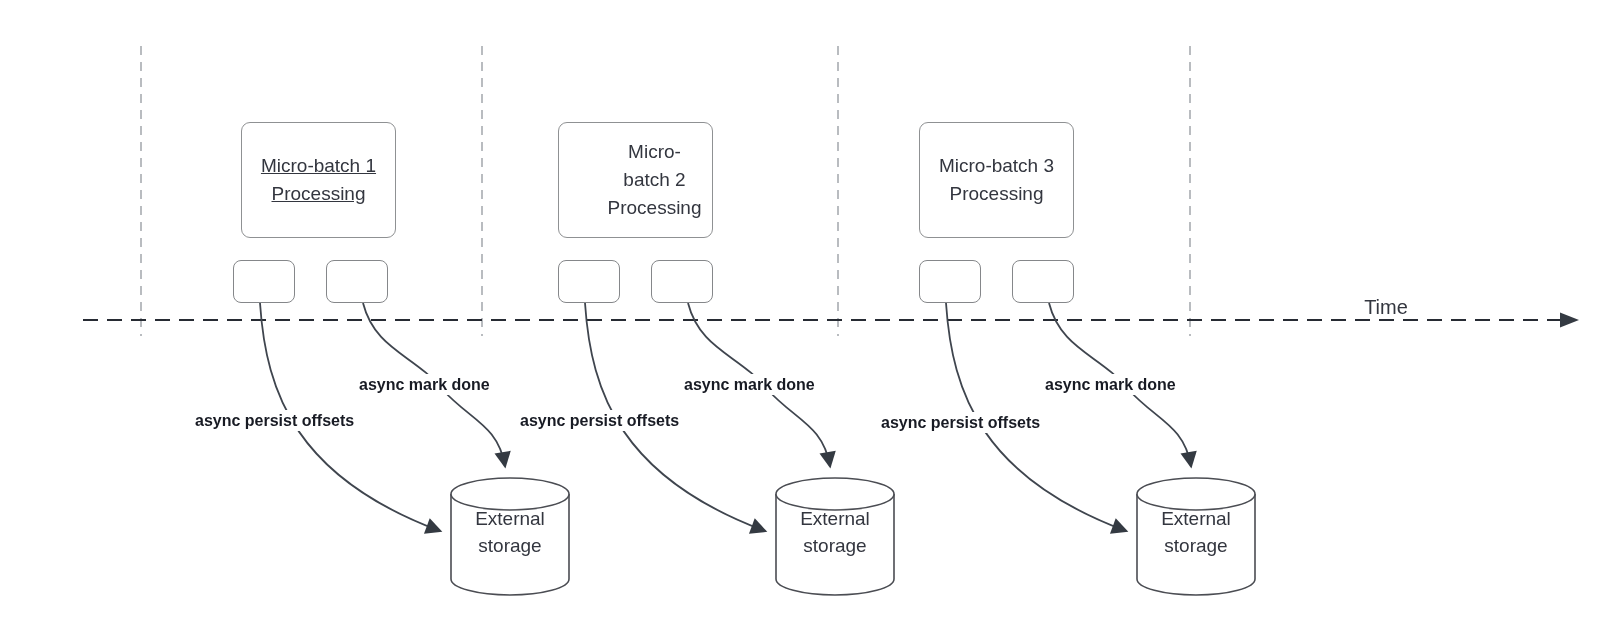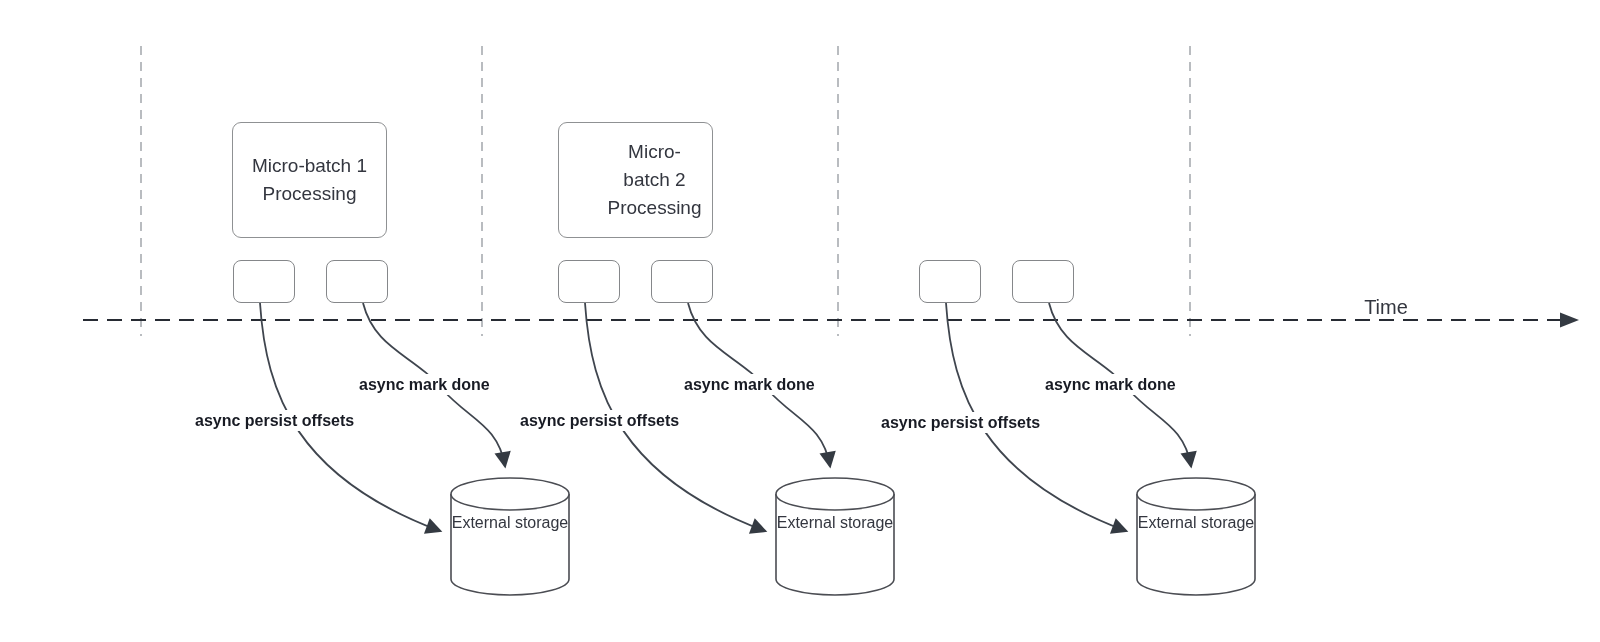--- a/index.html
+++ b/index.html
@@ -31,21 +31,21 @@
   .arrow-label {
     font-size: 16px; font-weight: bold; color: #181b24;
     text-align: left; line-height: 21px;
     background: #ffffff;
     white-space: nowrap;
     padding: 0 2px;
   }
   .storage-label {
     width: 124px;
     text-align: center;
-    font-size: 16px; line-height: 36px; color: #33363f;
+    font-size: 19px; line-height: 27px; color: #33363f;
   }
   .time-label {
     width: 140px; text-align: center;
     font-size: 20px; color: #33363f;
   }
 </style>
 </head>
 <body>
 
 <div id="canvas">
@@ -82,38 +82,41 @@
     </g>
 
     <g transform="translate(686,0)">
       <path d="M260,303 C266,395 298,478 440,531" fill="none" stroke="#3f454e" stroke-width="1.8" marker-end="url(#arrowhead)"></path>
       <path d="M363,303 C375,350 415,355 443,390 C470,420 498,425 505,466" fill="none" stroke="#3f454e" stroke-width="1.8" marker-end="url(#arrowhead)"></path>
       <path d="M451,494 L451,579 A59,16 0 0 0 569,579 L569,494" fill="#ffffff" stroke="#4b4d53" stroke-width="1.6"></path>
       <ellipse cx="510" cy="494" rx="59" ry="16" fill="#ffffff" stroke="#4b4d53" stroke-width="1.6"></ellipse>
     </g>
   </svg>
 
-  <div class="abs process-box" style="left:232px; top:122px;">
+  <div class="abs process-box" style="left:241px; top:122px;text-decoration:underline;">
     <span>Micro-batch 1 Processing</span>
   </div>
   <div class="abs task-box" style="left:233px; top:260px;"></div>
   <div class="abs task-box" style="left:326px; top:260px;"></div>
   <div class="abs arrow-label" style="left:193px; top:410px; width:200px;">async persist offsets</div>
   <div class="abs arrow-label" style="left:357px; top:374px; width:160px;">async mark done</div>
   <div class="abs storage-label" style="left:448px; top:505px;">External storage</div>
 
   <div class="abs process-box" style="left:558px; top:122px;padding-left:48px;">
     <span>Micro-batch 2 Processing</span>
   </div>
   <div class="abs task-box" style="left:558px; top:260px;"></div>
   <div class="abs task-box" style="left:651px; top:260px;"></div>
   <div class="abs arrow-label" style="left:518px; top:410px; width:200px;">async persist offsets</div>
   <div class="abs arrow-label" style="left:682px; top:374px; width:160px;">async mark done</div>
   <div class="abs storage-label" style="left:773px; top:505px;">External storage</div>
 
+  <div class="abs process-box" style="left:919px; top:122px;">
+    <span>Micro-batch 3 Processing</span>
+  </div>
   <div class="abs task-box" style="left:919px; top:260px;"></div>
   <div class="abs task-box" style="left:1012px; top:260px;"></div>
   <div class="abs arrow-label" style="left:879px; top:412px; width:200px;">async persist offsets</div>
   <div class="abs arrow-label" style="left:1043px; top:374px; width:160px;">async mark done</div>
   <div class="abs storage-label" style="left:1134px; top:505px;">External storage</div>
 
   <div class="abs time-label" style="left:1316px; top:256px;margin-top:40px;">Time</div>
 
 </div>
 

